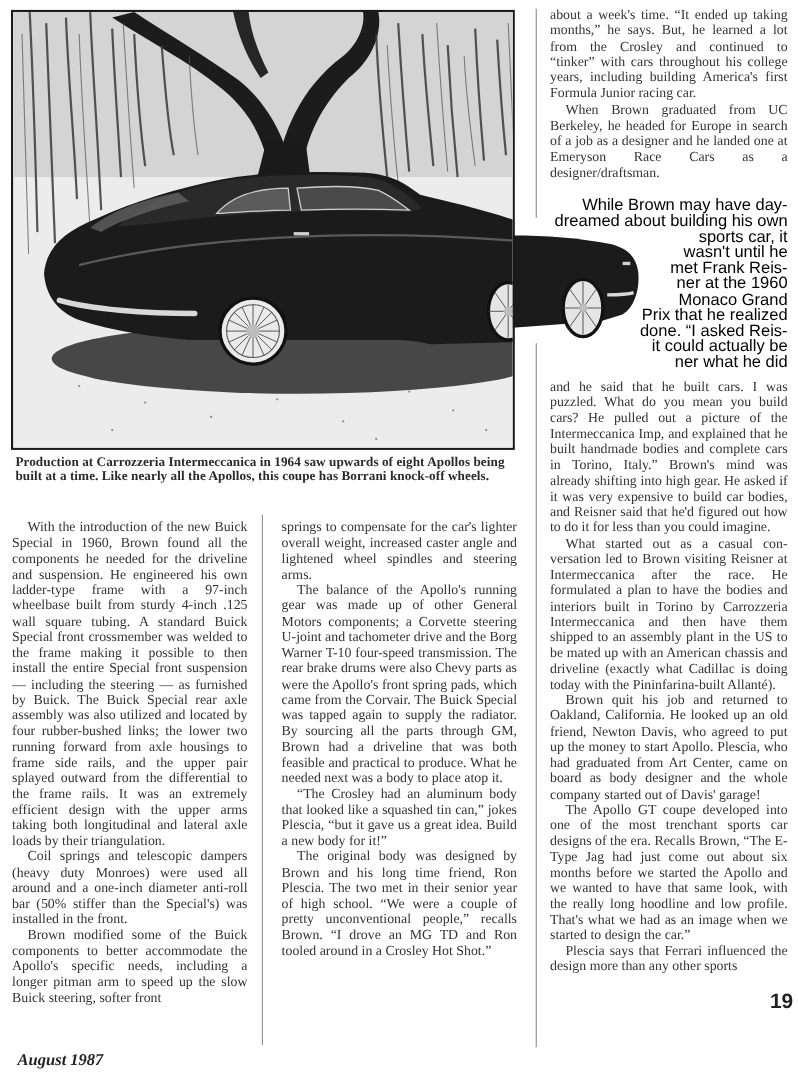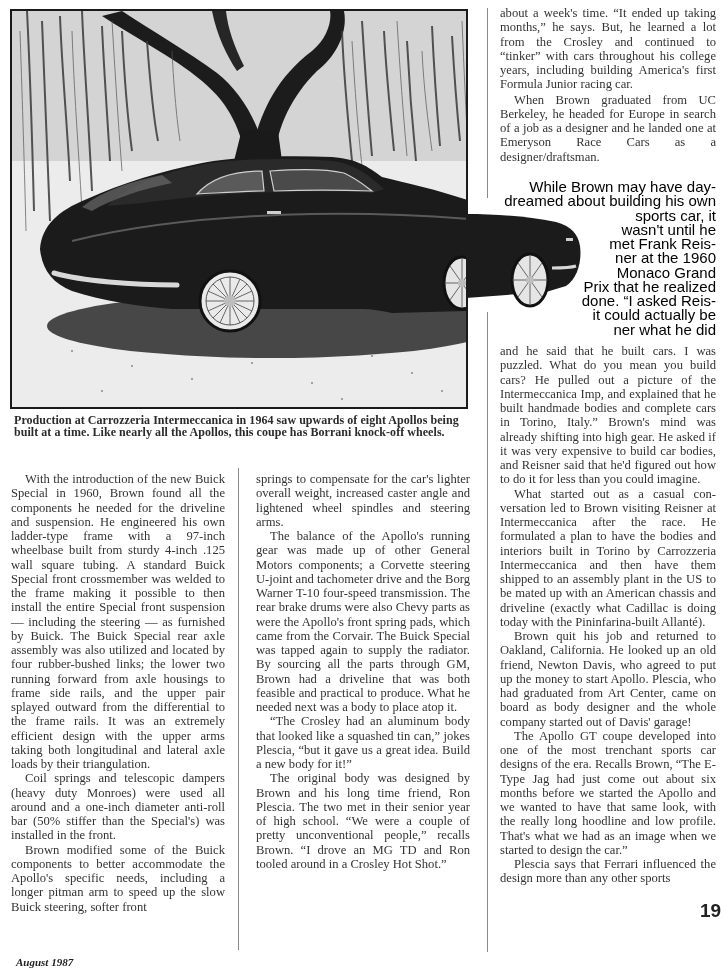--- a/index.html
+++ b/index.html
@@ -33,21 +33,21 @@
     .col3b { left: 500px; top: 344px; width: 216px; }
     .wrap-block {
       position: absolute; left: 500px; top: 180px; width: 216px;
       font-family: Liberation Sans, sans-serif; font-size: 15px; line-height: 14.25px;
       color: #000000; text-align: right;
     }
     .wrap-block .ln { display: block; white-space: nowrap; }
     .footer-date {
       position: absolute; left: 16px; top: 956px;
       font-family: "Liberation Serif", serif; font-style: italic; font-weight: bold;
-      font-size: 11px; color: #222;
+      font-size: 15px; color: #222;
     }
     .footer-page {
       position: absolute; left: 700px; top: 900px;
       font-family: Liberation Sans, sans-serif; font-weight: bold;
       font-size: 19px; color: #222;
     }
   </style>
 </head>
 <body>
 

